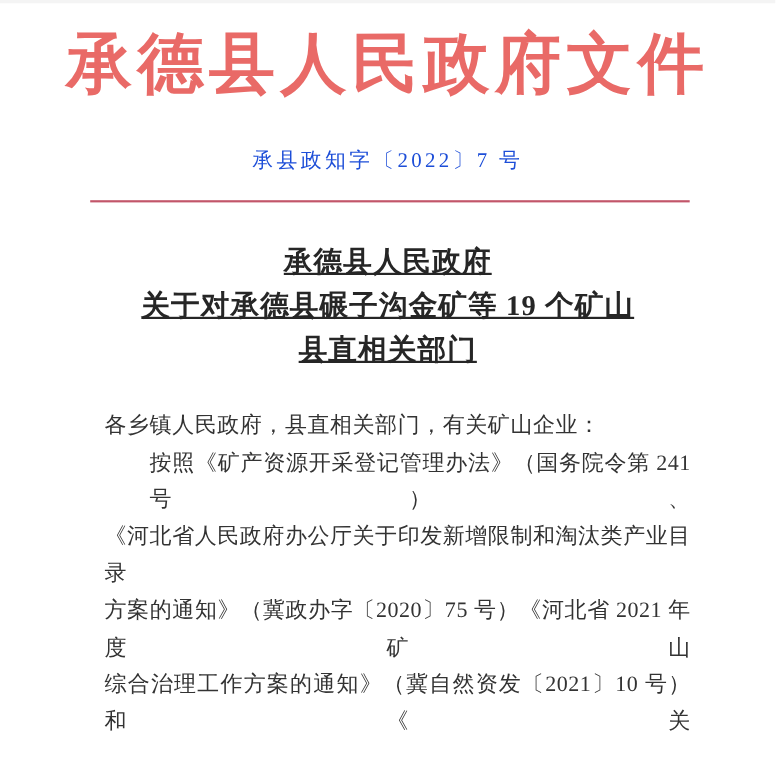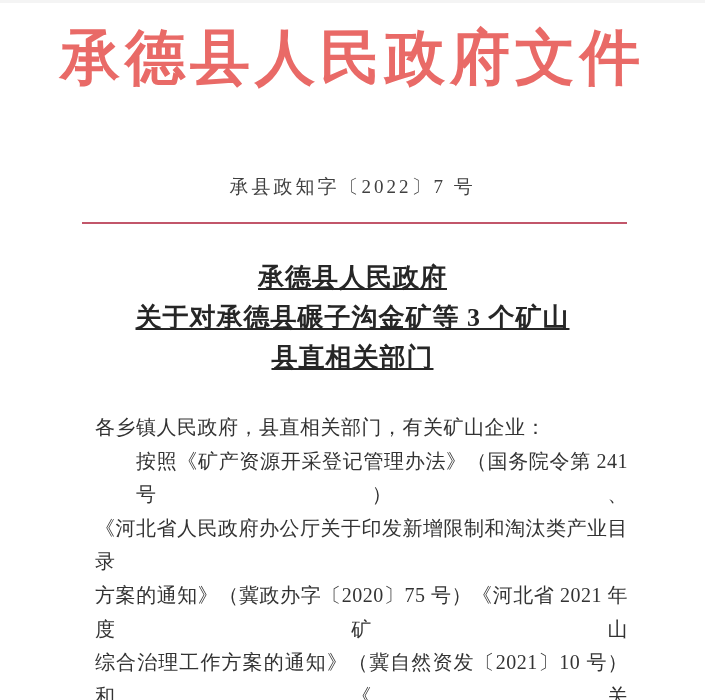--- a/index.html
+++ b/index.html
@@ -23,26 +23,26 @@
     text-align: center;
     font-size: 60px;
     line-height: 75px;
     font-weight: bold;
     letter-spacing: 5px;
     color: #e96a67;
     white-space: nowrap;
   }
   
   .doc-number {
-    margin-top: 78px;
+    margin-top: 38px;
     text-align: center;
     font-size: 19px;
     line-height: 26px;
     letter-spacing: 3px;
-    color: #404040;
+    color: #1d4ed8;
   }
   
   .divider {
     margin: 22px 78px 0 82px;
     height: 2px;
     background: #c2566a;
   }
   
   .doc-title {
     margin-top: 34px;
@@ -79,21 +79,21 @@
 <div class="page">
 
   <div class="header-title">承德县人民政府文件</div>
 
   <div class="doc-number">承县政知字〔2022〕7 号</div>
 
   <div class="divider"></div>
 
   <div class="doc-title">
     <div>承德县人民政府</div>
-    <div>关于对承德县碾子沟金矿等 3 个矿山</div>
+    <div>关于对承德县碾子沟金矿等 19 个矿山</div>
     <div>县直相关部门</div>
   </div>
 
   <div class="doc-body">
     <div class="body-line salutation">各乡镇人民政府，县直相关部门，有关矿山企业：</div>
     <div class="body-line indent">按照《矿产资源开采登记管理办法》（国务院令第 241 号）、</div>
     <div class="body-line">《河北省人民政府办公厅关于印发新增限制和淘汰类产业目录</div>
     <div class="body-line">方案的通知》（冀政办字〔2020〕75 号）《河北省 2021 年度矿山</div>
     <div class="body-line">综合治理工作方案的通知》（冀自然资发〔2021〕10 号）和《关</div>
 

